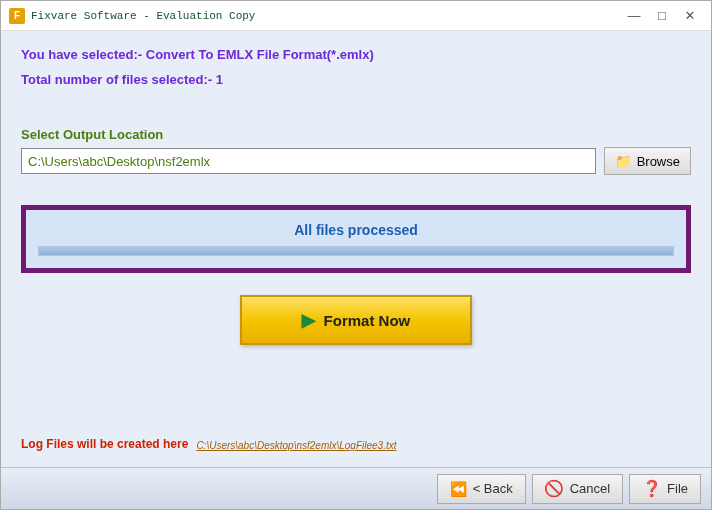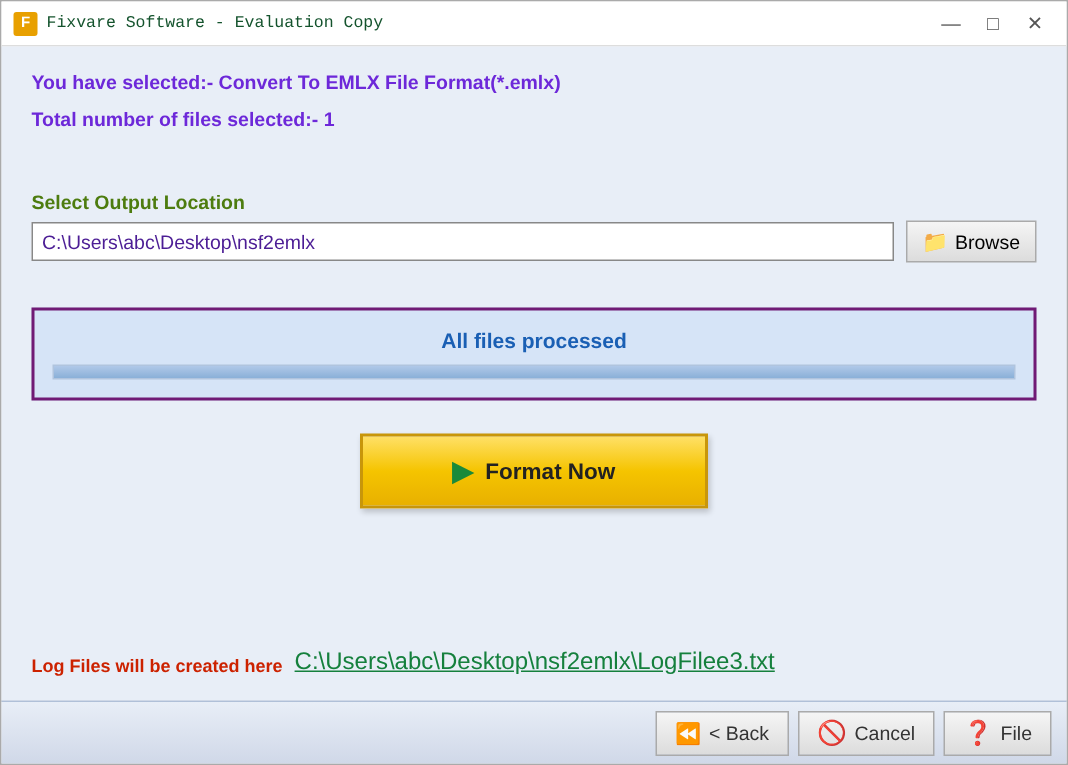--- a/index.html
+++ b/index.html
@@ -98,21 +98,21 @@
       align-items: center;
       gap: 8px;
     }
     .output-input {
       flex: 1;
       height: 26px;
       border: 1px solid #888;
       padding: 2px 6px;
       font-size: 13px;
       background: white;
-      color: #4c1d95;
+      color: #4d7c0f;
     }
     .browse-btn {
       height: 28px;
       padding: 0 10px;
       background: linear-gradient(to bottom, #f5f5f5, #dcdcdc);
       border: 1px solid #aaa;
       cursor: pointer;
       display: flex;
       align-items: center;
       gap: 4px;
@@ -120,21 +120,21 @@
       white-space: nowrap;
     }
     .folder-icon {
       font-size: 14px;
     }
 
     
     .progress-section {
       margin-top: 20px;
       background: #d6e4f7;
-      border: 2px solid #701a75;
+      border: 5px solid #701a75;
       padding: 12px;
       text-align: center;
     }
     .progress-label {
       color: #1a5fb4;
       font-weight: 700;
       font-size: 14px;
       margin-bottom: 8px;
     }
     .progress-bar-container {
@@ -180,24 +180,25 @@
       align-items: flex-end;
       gap: 8px;
       padding-top: 8px;
     }
     .log-label {
       color: #cc2200;
       font-size: 12px;
       font-weight: 600;
     }
     .log-link {
-      color: #15803d;
+      color: #a16207;
       text-decoration: underline;
-      font-size: 16px;
-      cursor: pointer;
+      font-size: 10px;
+      cursor: pointer;
+      font-style: italic;
     }
 
     
     .bottom-bar {
       height: 42px;
       background: linear-gradient(to bottom, #e8eef7, #d0d8e8);
       border-top: 1px solid #b0c0d8;
       display: flex;
       align-items: center;
       justify-content: flex-end;

